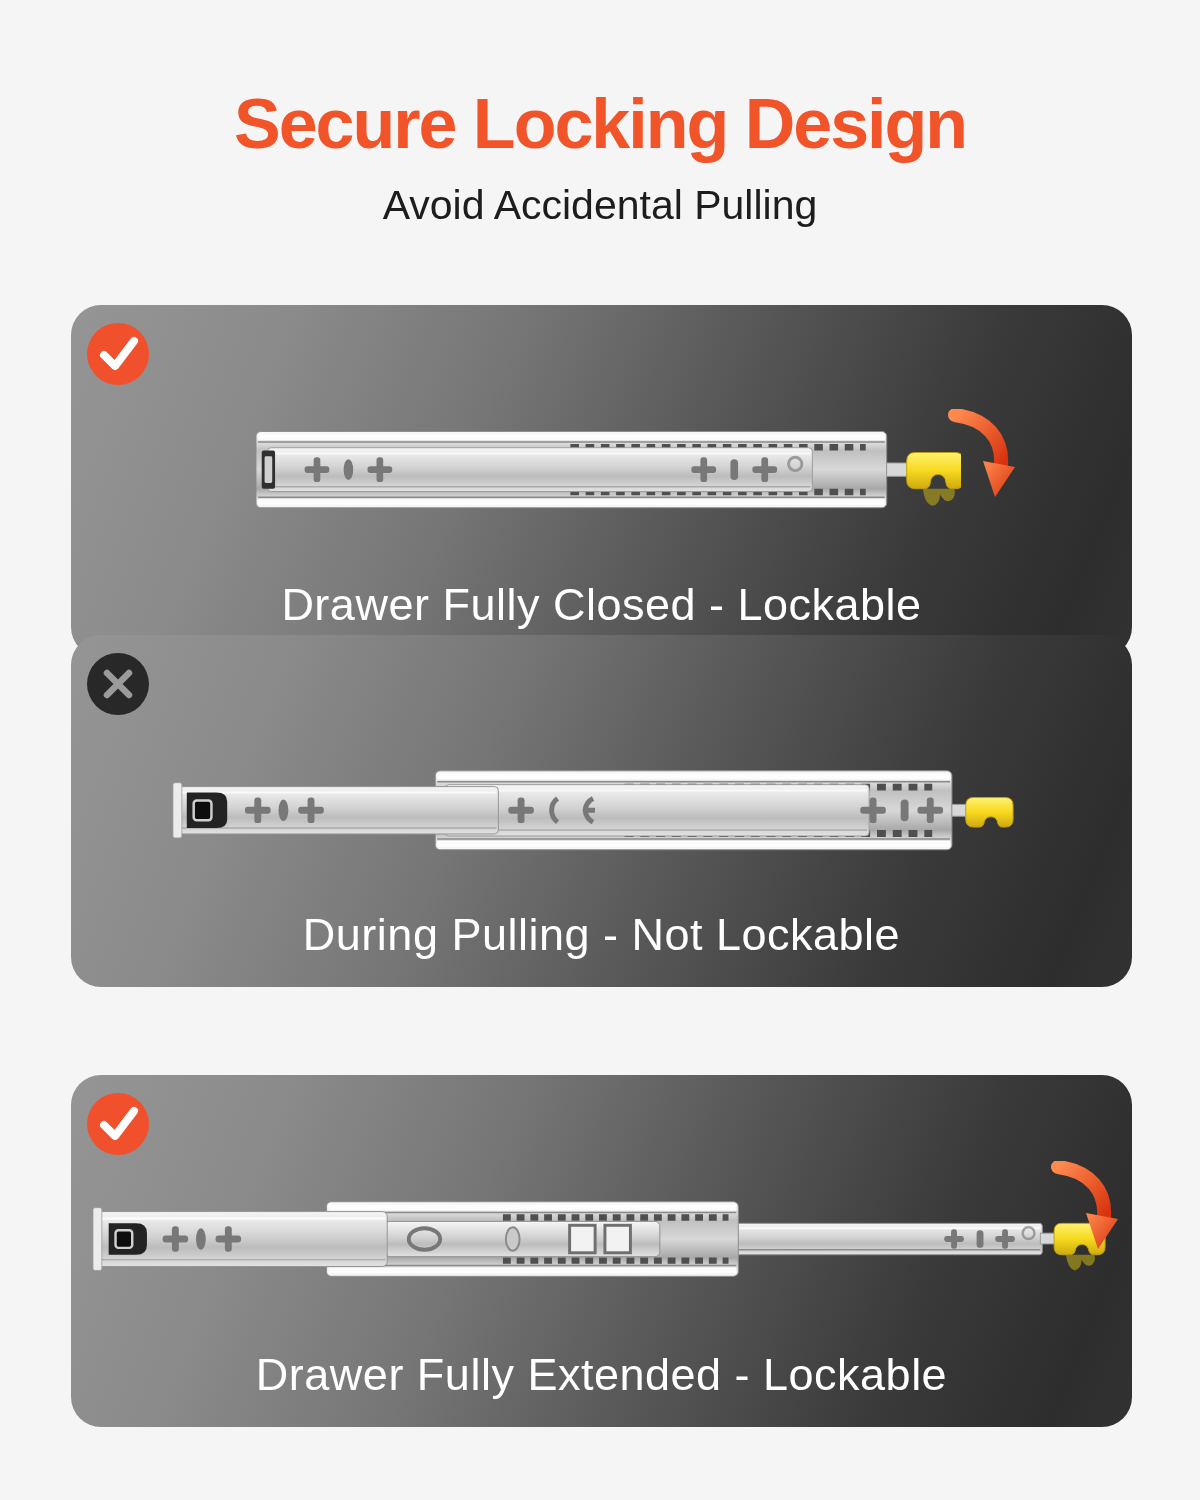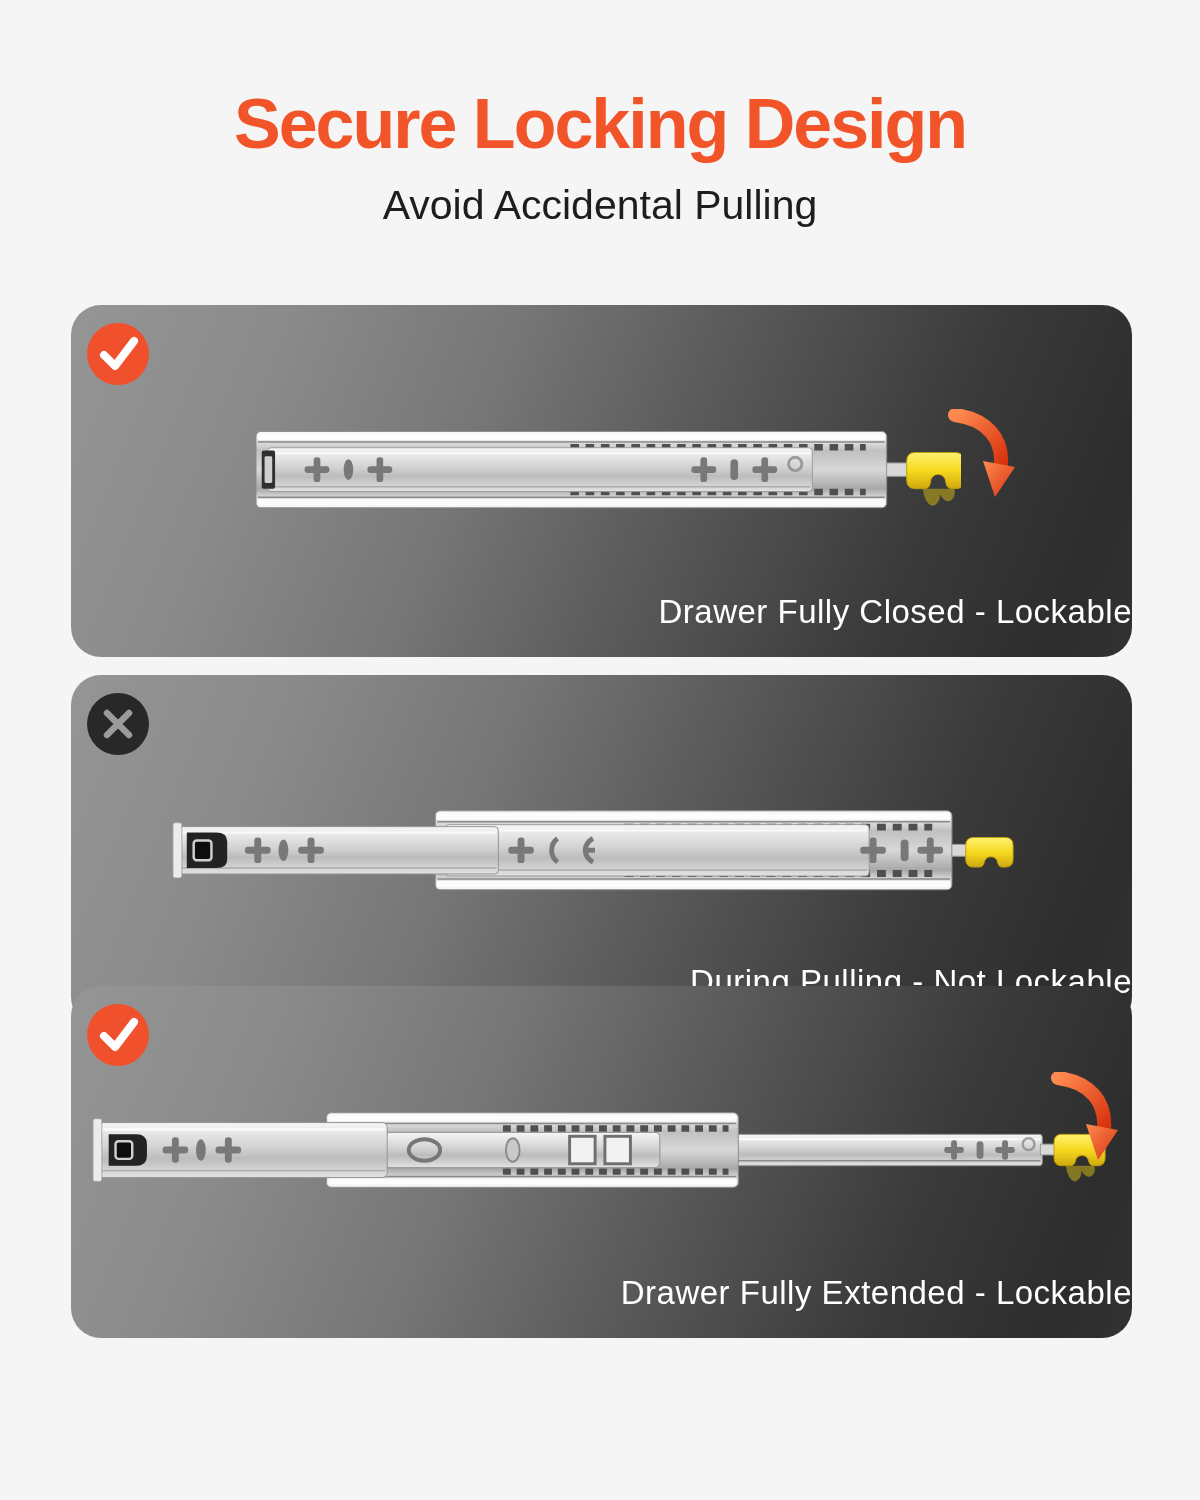--- a/index.html
+++ b/index.html
@@ -21,29 +21,29 @@
   }
 
   .panel {
     position:absolute; left:71px; width:1061px; height:352px;
     border-radius:30px;
     background:linear-gradient(112deg,
       #959595 0%, #8b8b8b 18%, #767676 38%,
       #575757 58%, #3a3a3a 78%, #2d2d2d 93%, #323232 100%);
   }
   .panel-1 { top:305px; }
-  .panel-2 { top:675px; }
-  .panel-3 { top:986px; }
+  .panel-2 { top:635px; }
+  .panel-3 { top:1075px; }
 
   .badge { position:absolute; left:16px; top:18px; width:62px; height:62px; }
   .badge svg { display:block; width:100%; height:100%; }
 
   .caption {
     position:absolute; left:0; right:0; bottom:26px;
-    text-align:right; color:#ffffff; font-size:33px; font-weight:400;
+    text-align:center; color:#ffffff; font-size:45px; font-weight:400;
     letter-spacing:0.5px;
   }
 
   .slide { position:absolute; }
   .slide svg { display:block; width:100%; height:auto; }
   .s1 { left:185px; top:117px; width:705px; }
   .s2 { left:100px; top:126px; width:848px; }
   .s3 { left:20px;  top:115px; width:1020px; }
 
   .arrow { position:absolute; width:72px; height:90px; }

